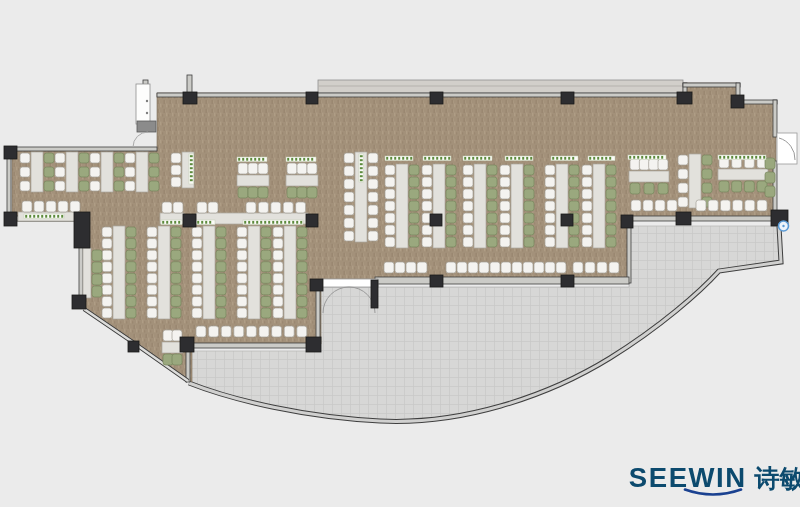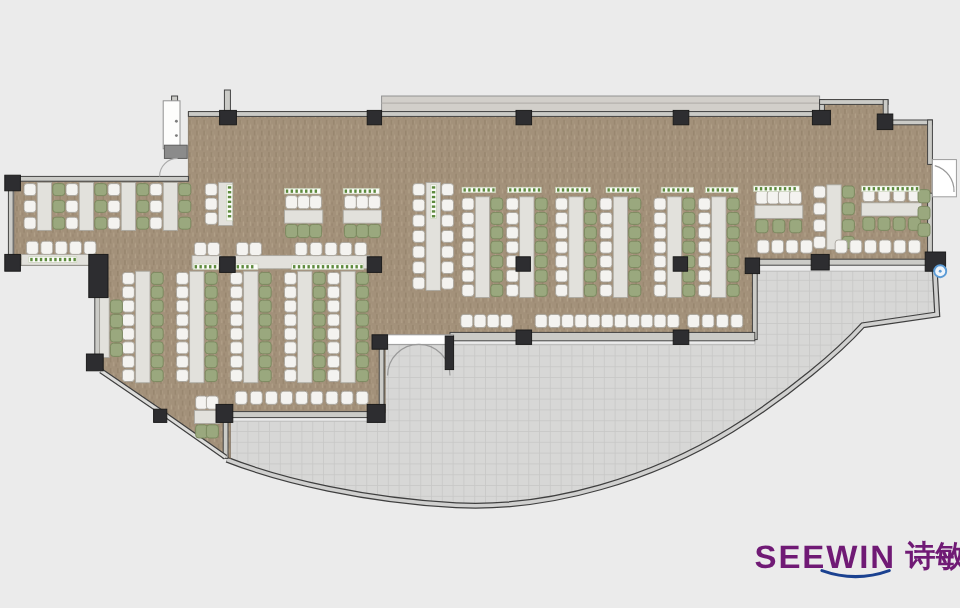--- a/index.html
+++ b/index.html
@@ -585,19 +585,19 @@
       <rect x="306" y="337" width="15" height="15" fill="#2d2d30" stroke="#1a1a1a" stroke-width="0.8"></rect>
       <rect x="310" y="279" width="13" height="12" fill="#2d2d30" stroke="#1a1a1a" stroke-width="0.8"></rect>
       <rect x="371" y="280" width="7" height="28" fill="#2d2d30" stroke="#1a1a1a" stroke-width="0.8"></rect>
     </g>
   <g id="g-marker">
       <circle cx="783.5" cy="226" r="5" fill="#eef4fb" stroke="#5b9bd5" stroke-width="1.6"></circle>
       <circle cx="783.5" cy="226" r="1.2" fill="#5b9bd5"></circle>
     </g>
 </svg>
 
-<div id="logo" style="color: #701a75;">
+<div id="logo" style="color: #0c4a6e; margin-top: 14px;">
   <span class="latin">SEEWIN</span>
   <svg class="swoosh" width="62" height="10" viewBox="0 0 62 10">
     <path d="M3,1.5 Q31,11.5 59,1.5" fill="none" stroke-width="2.6" stroke-linecap="round" stroke="#1a4190"></path>
   </svg>
   <span class="cjk">诗敏</span>
 </div>
 
 </body></html>

